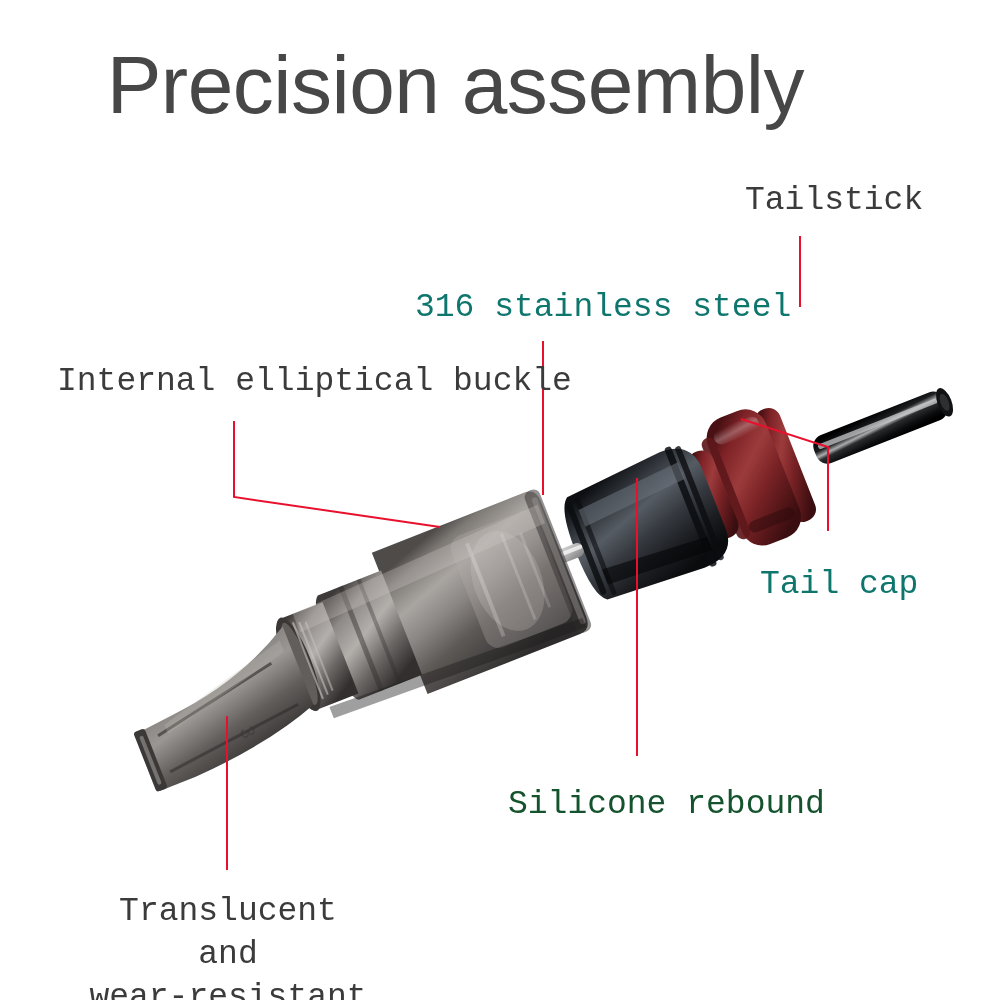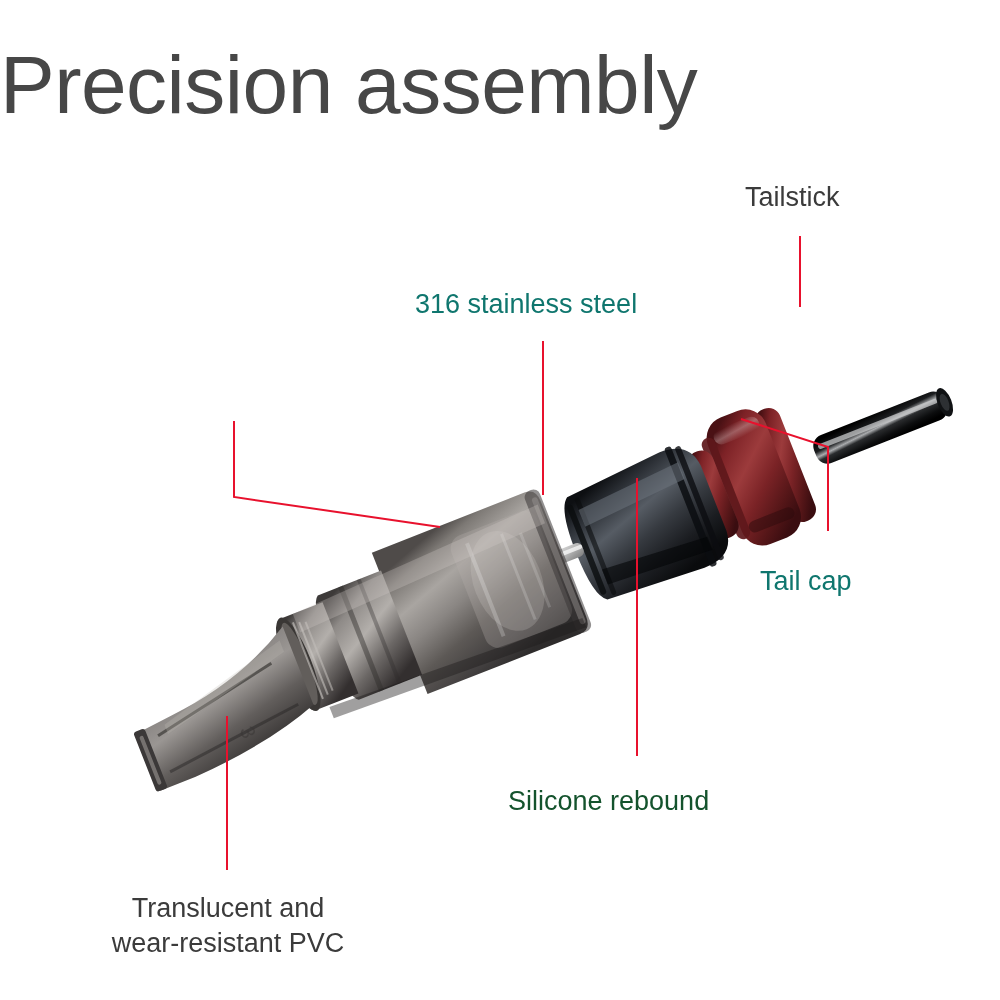--- a/index.html
+++ b/index.html
@@ -18,37 +18,38 @@
     background: #ffffff;
     overflow: hidden;
   }
 
   
   #page-title {
     position: absolute;
     left: 0;
     top: 42px;
     width: 804px;
-    text-align: left;
+    text-align: right;
     font-size: 82px;
     font-weight: 300;
     letter-spacing: -0.5px;
     color: #474747;
     line-height: 1.05;
     white-space: nowrap;
   }
 
   
   .callout-label {
     position: absolute;
-    font-size: 27px;
+    font-size: 33px;
     font-weight: 400;
     color: #3b3b3b;
     line-height: 1.3;
     white-space: pre-line;
+    font-family: Liberation Mono, monospace;
   }
   .callout-label.center { text-align: center; }
 
   
   #leader-layer {
     position: absolute;
     left: 0; top: 0;
     width: 1000px; height: 1000px;
     pointer-events: none;
   }
@@ -234,20 +235,21 @@
     <path fill="none" stroke="#e8112d" stroke-width="2" d="M 637 478 L 637 756"></path>
     <path fill="none" stroke="#e8112d" stroke-width="2" d="M 227 716 L 227 870"></path>
   </svg>
 
   <div id="page-title" style="color: rgb(71, 71, 71);">Precision assembly</div>
 
   <div class="callout-label" style="left: 745px; top: 180px; color: rgb(59, 59, 59);">Tailstick</div>
 
   <div class="callout-label" style="left: 415px; top: 287px; color: #0f766e;">316 stainless steel</div>
 
+  <div class="callout-label" style="left: 57px; top: 361px; color: rgb(59, 59, 59);">Internal elliptical buckle</div>
 
   <div class="callout-label" style="left: 760px; top: 564px; color: #0f766e;">Tail cap</div>
 
   <div class="callout-label" style="left: 508px; top: 784px; color: #14532d;">Silicone rebound</div>
 
   <div class="callout-label center" style="left: 88px; top: 891px; width: 280px; color: rgb(59, 59, 59); text-align: center;">Translucent and
 wear-resistant PVC</div>
 
 </div>
 

